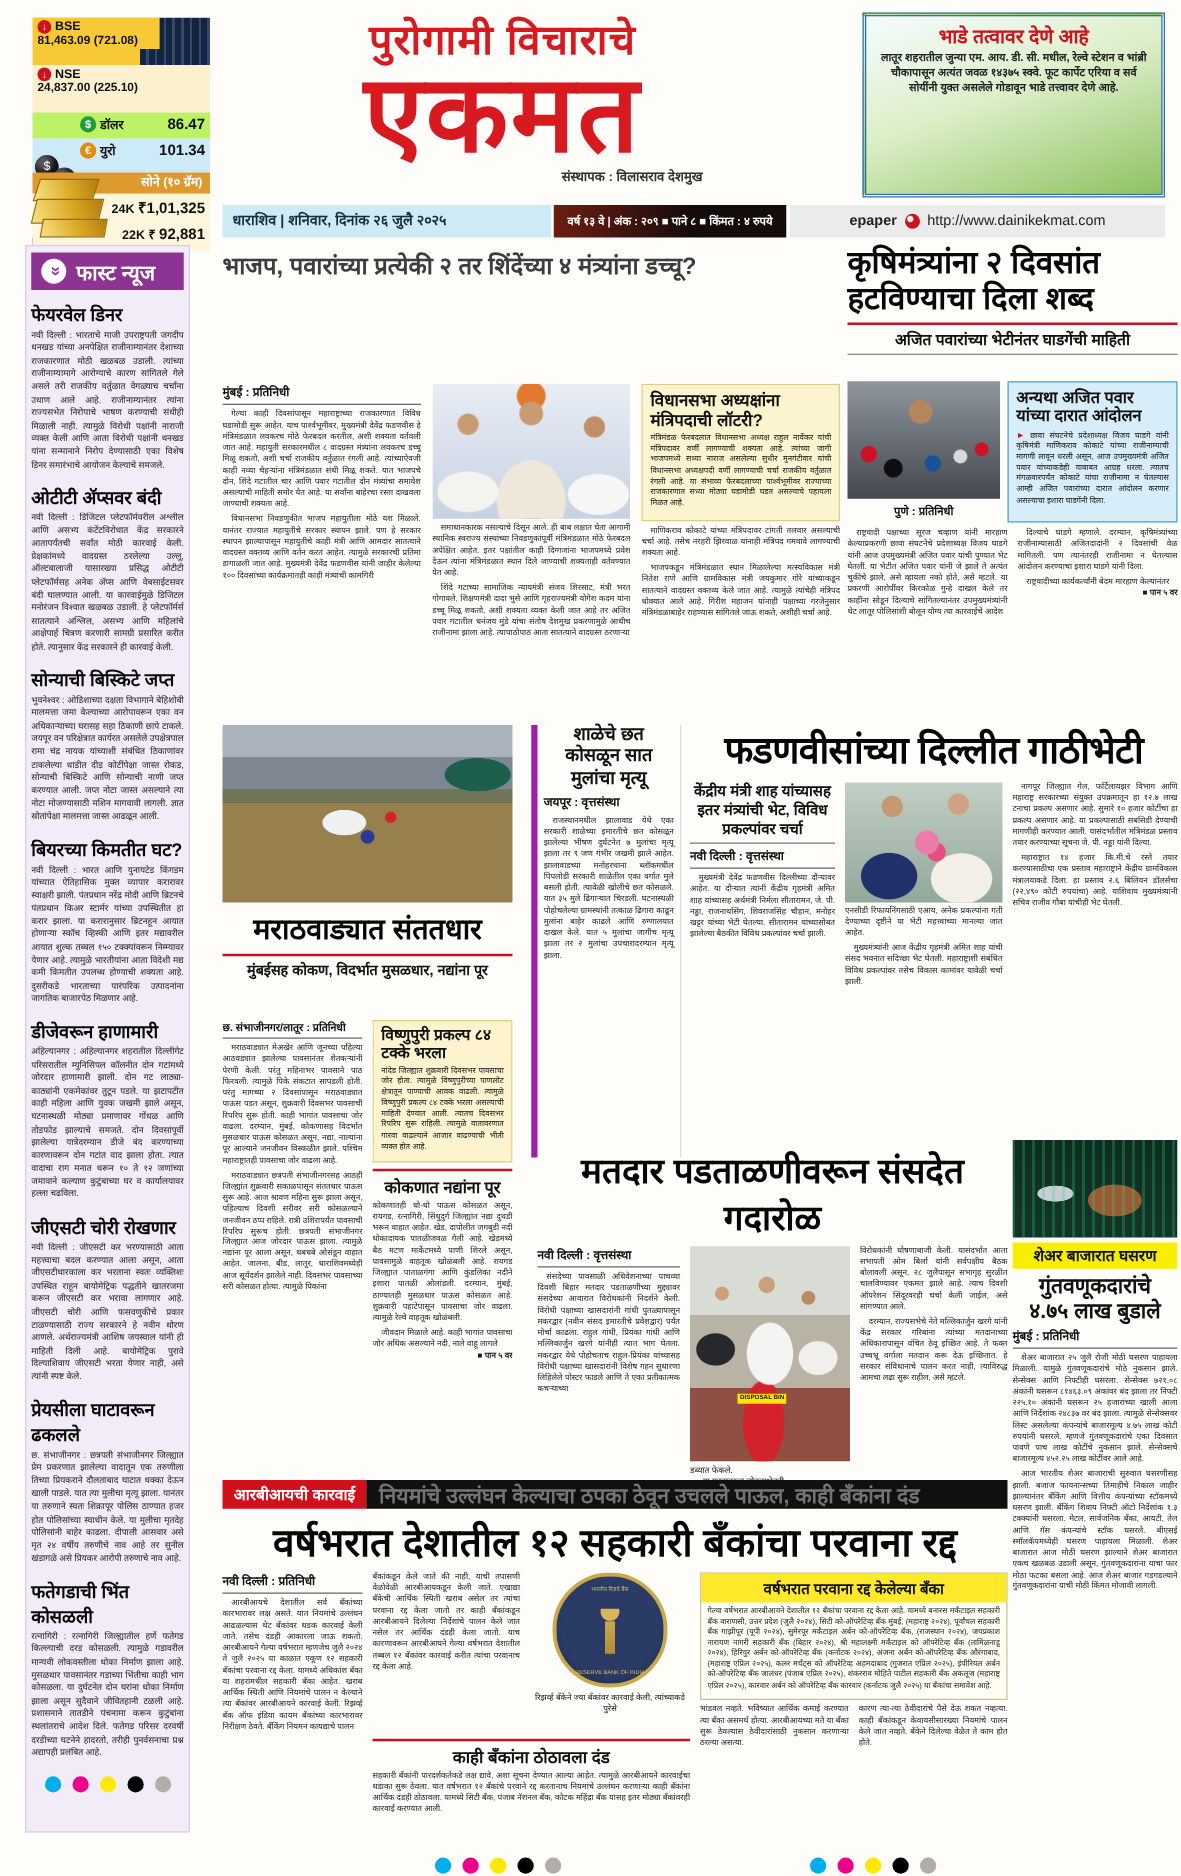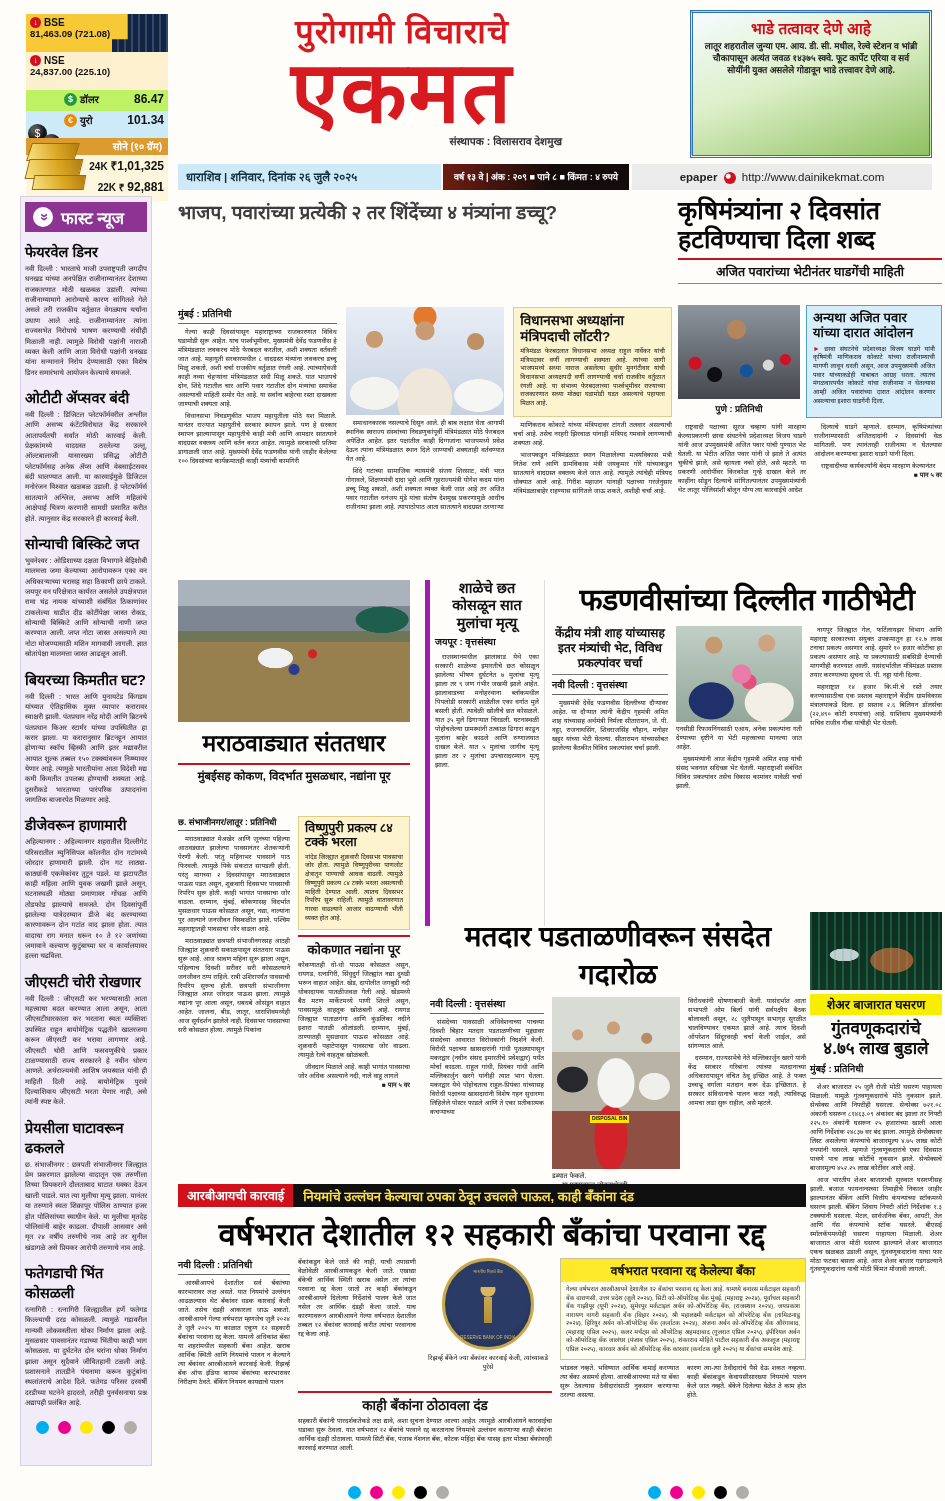--- a/index.html
+++ b/index.html
@@ -166,21 +166,21 @@
     radial-gradient(ellipse at 62% 62%,#9a5a33 0 21px,transparent 22px),
     radial-gradient(ellipse at 26% 55%,#c8ccd4 0 14px,transparent 15px),
     linear-gradient(180deg,#0e2d22,#123626);}
   .share-label{background:#f8ef00;font-size:12.5px;font-weight:900;text-align:center;padding:2px 0;margin-top:4px;}
   .share-head{font-size:17px;font-weight:900;text-align:center;line-height:1.15;margin-top:4px;}
   .share-col .byline{margin-top:4px;}
   
   .rbi{position:absolute;left:178px;top:1184px;width:628px;height:302px;}
   .rbi-kicker{display:flex;height:23px;}
   .rbi-kicker-label{background:#d0111b;color:#fff;font-weight:900;font-size:12.5px;display:flex;align-items:center;padding:0 9px;}
-  .rbi-kicker-text{background:#101010;color:#fde047;font-weight:bold;font-size:13px;flex:1;display:flex;align-items:center;padding:0 10px;}
+  .rbi-kicker-text{background:#101010;color:#737373;font-weight:bold;font-size:17px;flex:1;display:flex;align-items:center;padding:0 10px;}
   .rbi h2{font-size:31px;font-weight:900;text-align:center;margin:5px 0 4px;color:#060606;}
   .rbi-row{display:flex;gap:8px;height:228px;}
   .rbi-c1{width:112px;}
   .rbi-mid{width:254px;display:flex;flex-direction:column;}
   .rbi-mid-top{display:flex;gap:8px;height:128px;}
   .rbi-c2{width:118px;}
   .seal-col{flex:1;text-align:center;}
   .rbi-seal{position:relative;width:92px;height:92px;margin:0 auto;border-radius:50%;border:3px solid #caa84c;background:radial-gradient(circle at 50% 45%,#2a3c66 0 60%,#1a2747 100%);box-sizing:border-box;}
   .seal-ring-text{position:absolute;top:7px;left:0;width:100%;color:#d9b55c;font-size:4.5px;text-align:center;}
   .seal-motif{position:absolute;left:50%;top:26px;transform:translateX(-50%);width:26px;height:36px;background:

